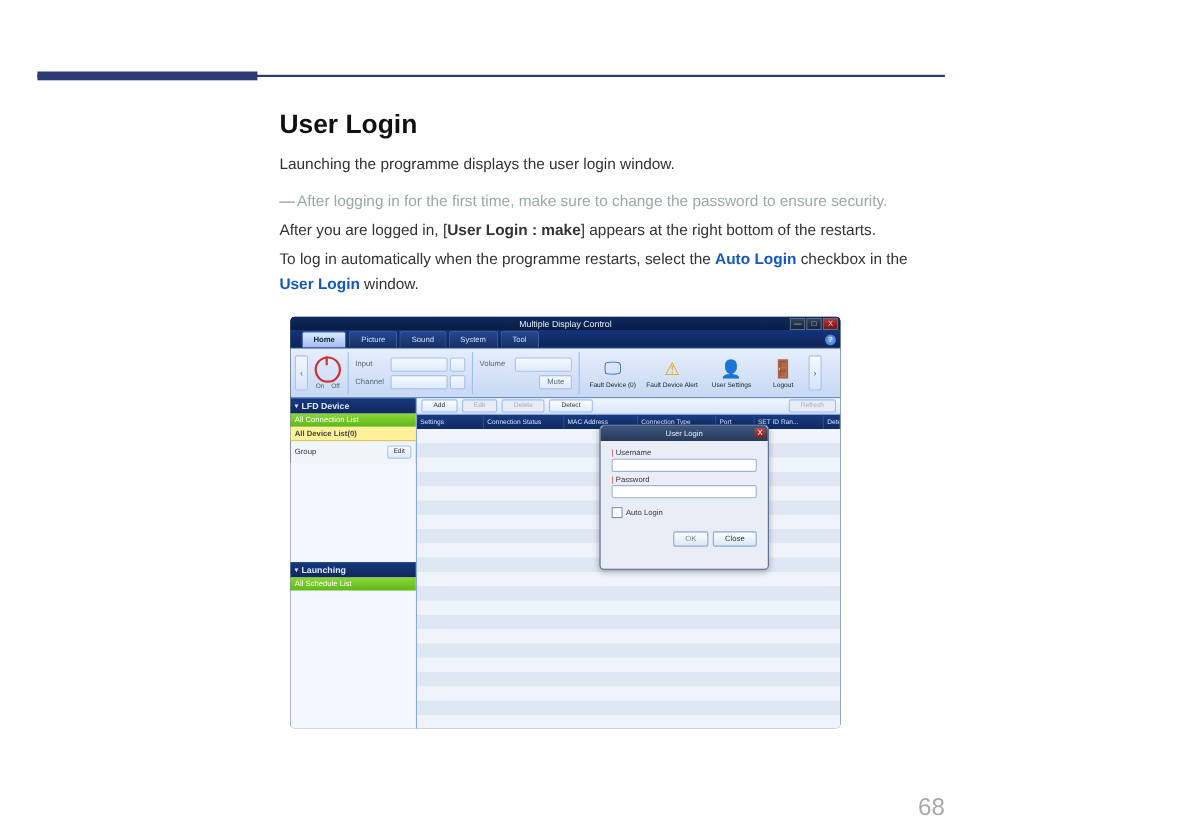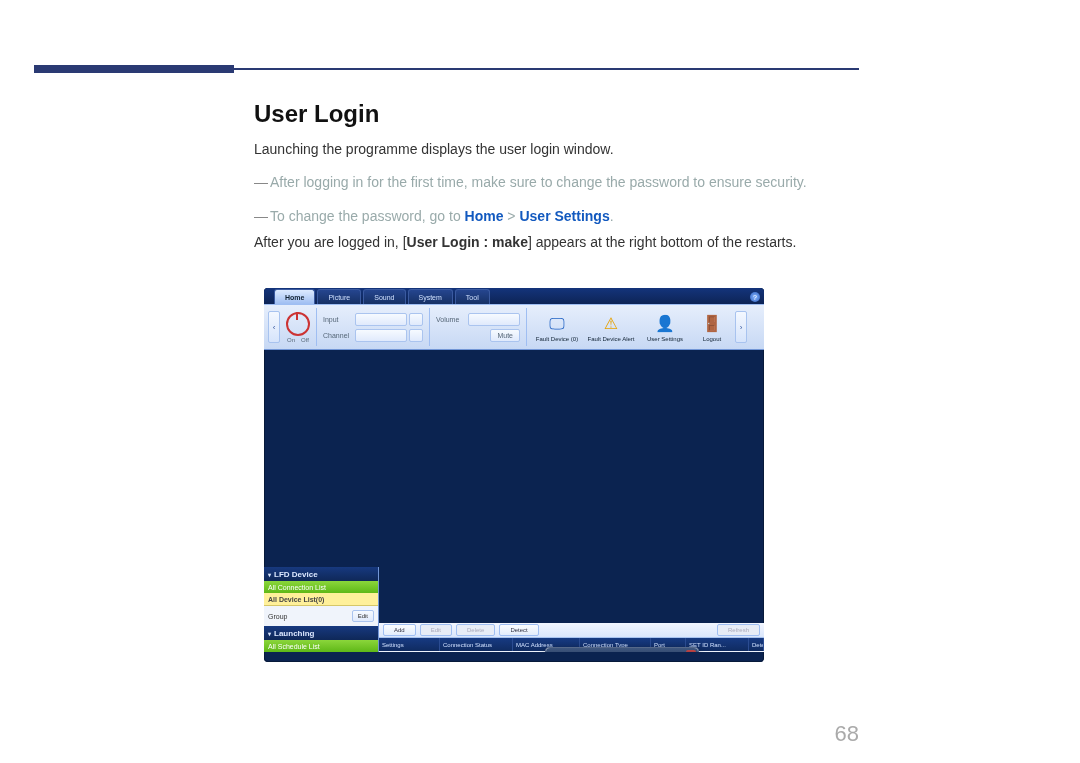--- a/index.html
+++ b/index.html
@@ -253,21 +253,20 @@
     height: 22px;
     display: flex;
     align-items: center;
     justify-content: center;
     font-size: 16px;
   }
 
   .work-area {
     display: flex;
     height: calc(100% - 72px);
-    align-items: flex-end;
   }
 
   .sidebar {
     width: 114px;
     background: #f0f4fb;
     border-right: 1px solid #7296d6;
     display: flex;
     flex-direction: column;
   }
   .side-header {
@@ -482,32 +481,40 @@
   <div class="content">
     <h1>User Login</h1>
 
     <p>Launching the programme displays the user login window.</p>
 
 
     <p class="dim indent">
       <span class="dash">―</span><span>After logging in for the first time, make sure to change the password to ensure security.</span>
     </p>
 
-    <p class="dim indent">
-      <span class="dash">―</span><span>To change the password, go to </span><span class="blue-bold">Home</span><span> &gt; </span><span class="blue-bold">User Settings</span><span>.</span>
-    </p>
 
     <p>
       <span>After you are logged in, [</span><span class="bold">User Login : make</span><span>] appears at the right bottom of the restarts.</span>
     </p>
 
+    <p>
+      <span>To log in automatically when the programme restarts, select the </span><span class="blue-bold">Auto Login</span><span> checkbox in the </span><span class="blue-bold">User Login</span><span> window.</span>
+    </p>
   </div>
 
   <div class="app-window">
 
+    <div class="title-bar">
+      <span>Multiple Display Control</span>
+      <div class="win-controls">
+        <span>—</span>
+        <span>□</span>
+        <span class="close">X</span>
+      </div>
+    </div>
 
     <div class="menu-row">
       <div class="menu-tab active">Home</div>
       <div class="menu-tab">Picture</div>
       <div class="menu-tab">Sound</div>
       <div class="menu-tab">System</div>
       <div class="menu-tab">Tool</div>
       <div class="help-icon">?</div>
     </div>
 

